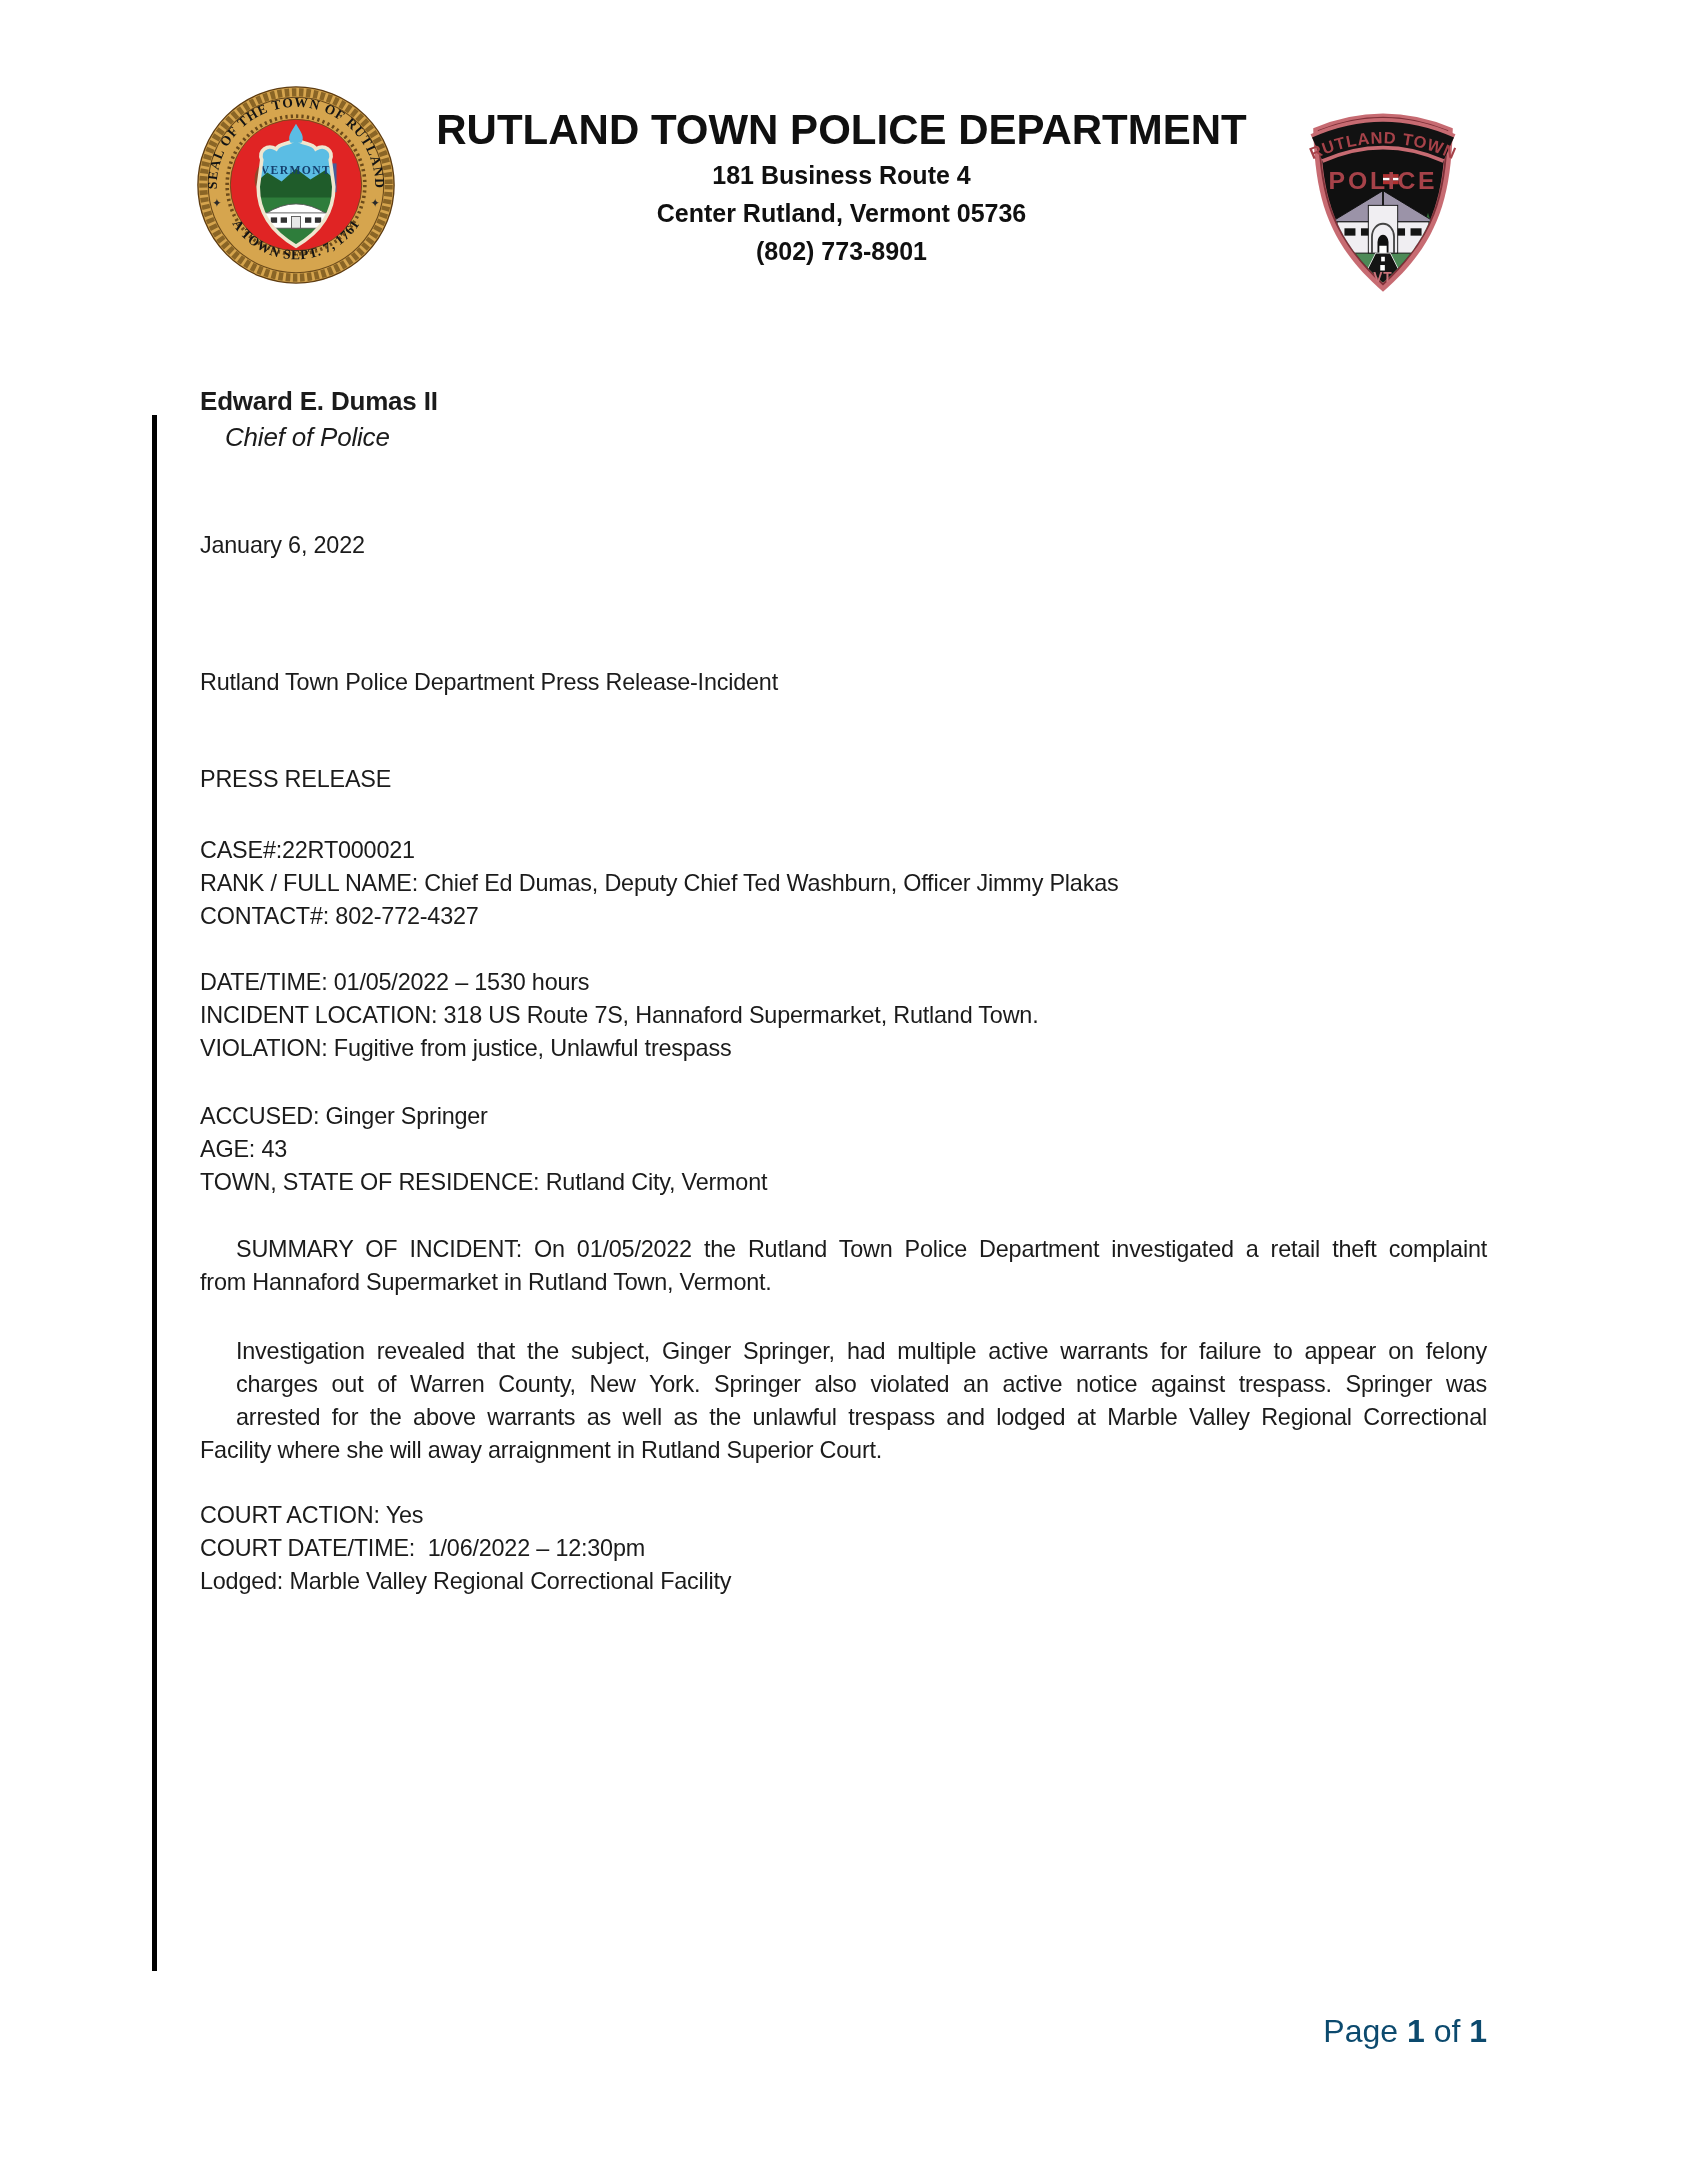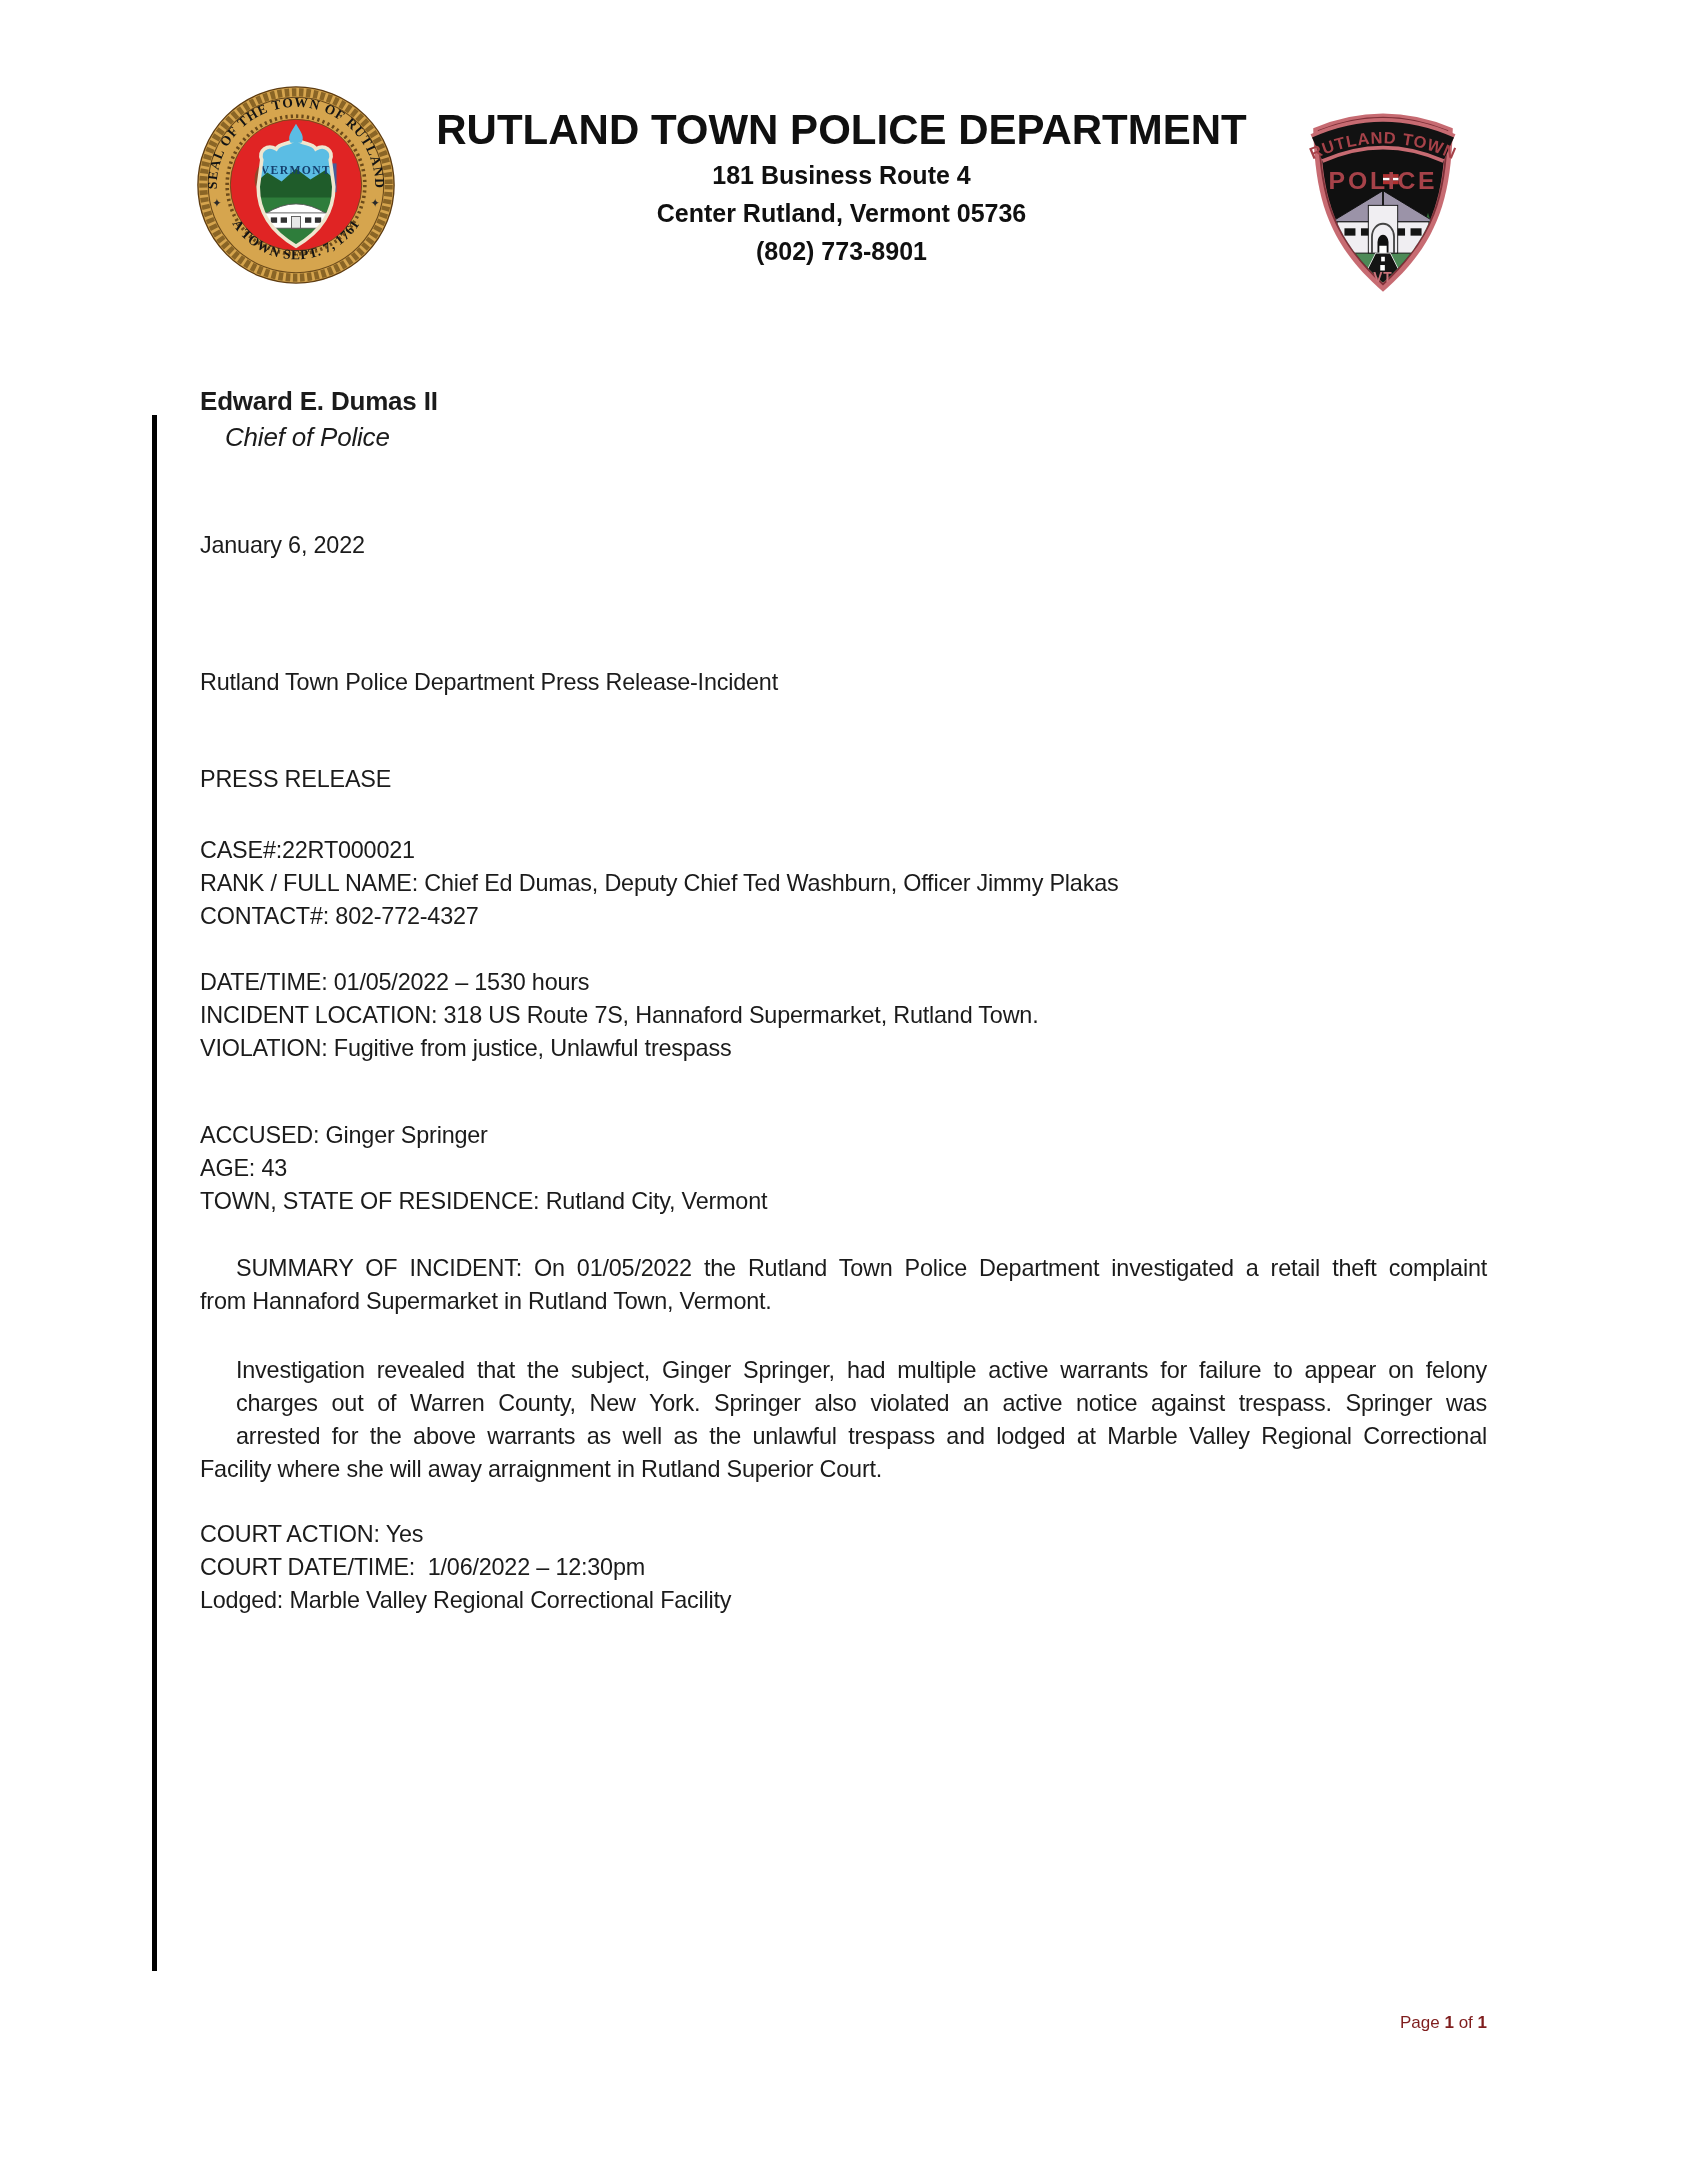--- a/index.html
+++ b/index.html
@@ -33,29 +33,29 @@
   .prewrap { white-space: pre-wrap; }
   .jline { text-align: justify; text-align-last: justify; margin-left: 36px; }
   .author-name  { font-weight: bold; font-size: 26px; line-height: 36px; }
   .author-title { font-style: italic; font-size: 26px; line-height: 36px; padding-left: 25px; }
 
   .block-date     { margin-top: 74px; }
   .block-subject  { margin-top: 104px; }
   .block-heading  { margin-top: 64px; }
   .block-case     { margin-top: 38px; }
   .block-incident { margin-top: 33px; }
-  .block-accused  { margin-top: 54px; }
+  .block-accused  { margin-top: 35px; }
   .block-summary  { margin-top: 34px; }
   .block-invest   { margin-top: 36px; }
   .block-court    { margin-top: 32px; }
 
   
   .footer {
     position: absolute; top: 2013px; left: 1100px; width: 387px;
-    text-align: right; font-size: 17px; white-space: pre; color: #7f1d1d;
+    text-align: right; font-size: 32px; white-space: pre; color: #0c4a6e;
   }
   .footer .pg-num { font-weight: bold; }
 </style>
 </head>
 <body>
 
 <div class="page">
 
   <div class="header-text">
     <div class="header-title">RUTLAND TOWN POLICE DEPARTMENT</div>

